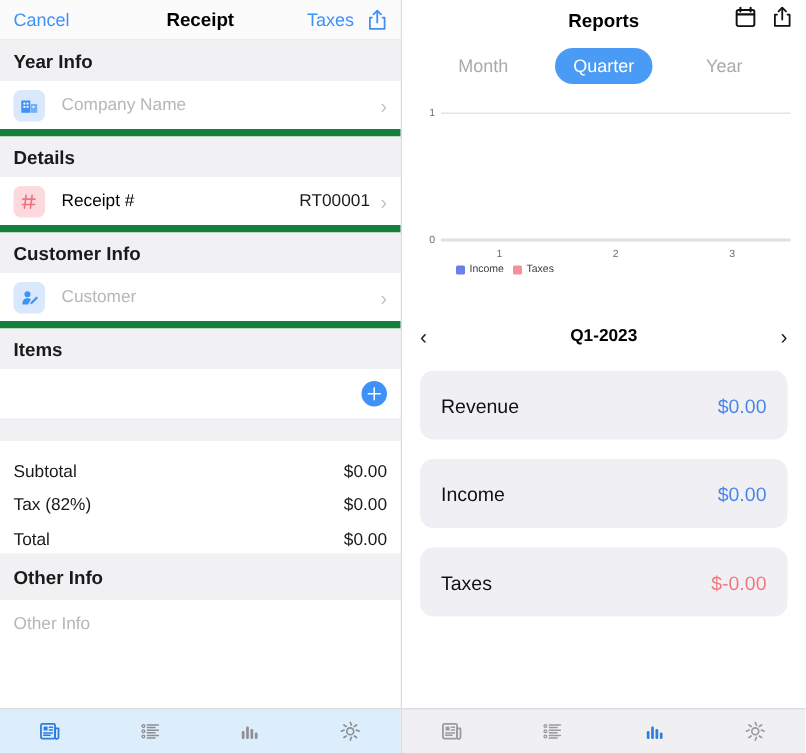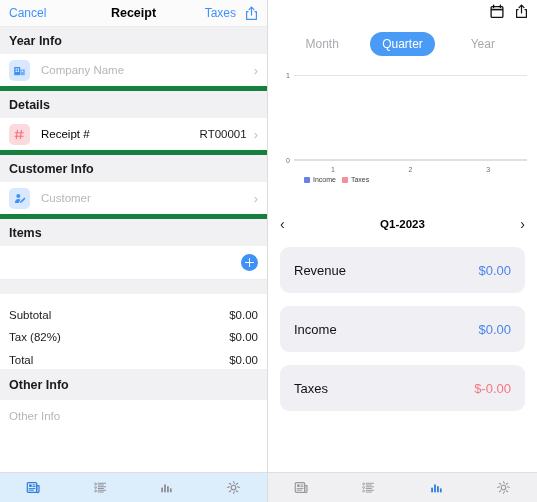--- a/index.html
+++ b/index.html
@@ -338,20 +338,21 @@
           <path d="M7.5 1.6 L8.3 3.4 M7.5 13.4 L8.3 11.6 M1.6 7.5 L3.4 6.7 M13.4 7.5 L11.6 6.7
                    M3.3 3.3 L4.8 4.3 M11.7 11.7 L10.2 10.7 M3.3 11.7 L4.8 10.7 M11.7 3.3 L10.2 4.3" stroke="#8e8e93" stroke-width="1.1" stroke-linecap="round"></path>
         </svg>
       </div>
     </div>
   </div>
 
   <div class="panel-right">
 
     <div class="navbar-right">
+      <span class="nav-title-right">Reports</span>
       <span class="nav-right-icons">
         <span>
           <svg width="14" height="15" viewBox="0 0 14 15">
             <rect x="1.1" y="2.6" width="11.8" height="10.8" rx="1.2" fill="none" stroke="#111" stroke-width="1.3"></rect>
             <path d="M1.1 5.6 H12.9" stroke="#111" stroke-width="1.6"></path>
             <path d="M3.6 1.2 V3.6 M10.4 1.2 V3.6" stroke="#111" stroke-width="1.4" stroke-linecap="round"></path>
           </svg>
         </span>
         <span>
           <svg width="13" height="15" viewBox="0 0 13 15">

